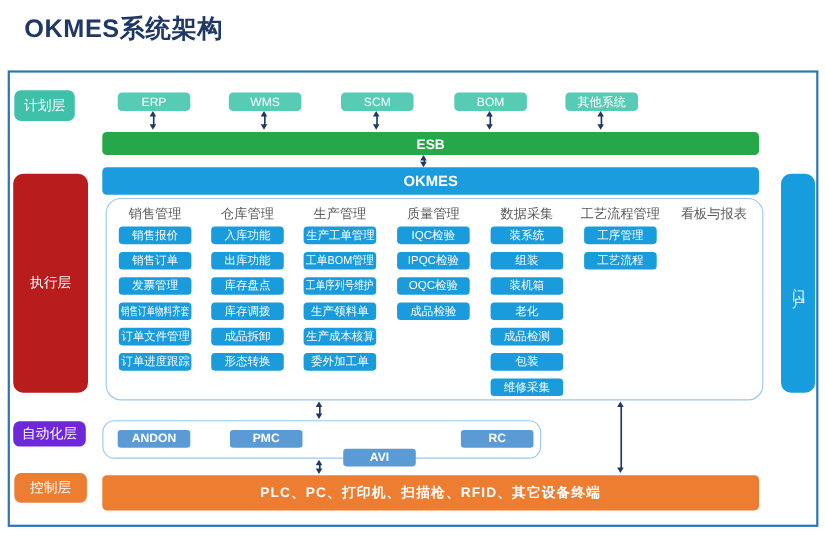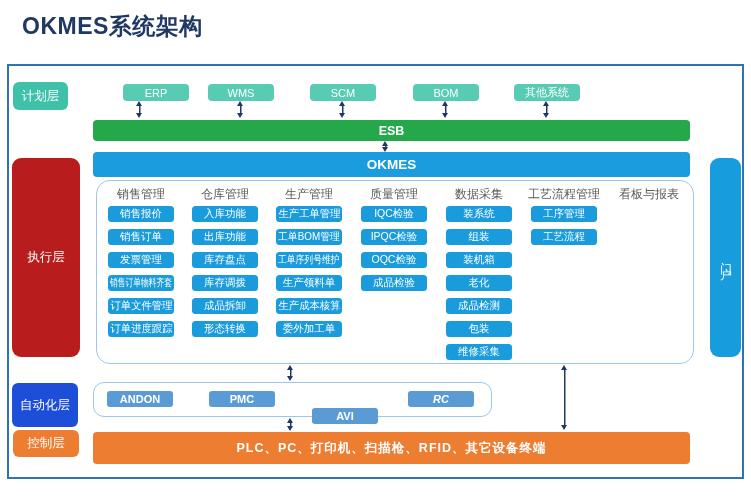--- a/index.html
+++ b/index.html
@@ -9,29 +9,29 @@
   .title { position:absolute; left:22px; top:11px; font-size:23px; font-weight:bold; color:#1F3864; letter-spacing:0.5px; }
 
   .frame { position:absolute; left:7px; top:64px; width:737px; height:415px;
            border:2px solid #2E74B5; background:#fff; }
 
   
   .layer-label { position:absolute; border-radius:6px; color:#fff; font-size:12.5px;
                  display:flex; align-items:center; justify-content:center; white-space:nowrap; }
   .lbl-plan    { left:4px;  top:16px;  width:55px; height:28px;  background:#3EC1A8; }
   .lbl-exec    { left:3px;  top:92px;  width:68px; height:199px; background:#b91c1c; border-radius:9px; }
-  .lbl-auto    { left:3px;  top:317px; width:66px; height:44px;  background:#1d4ed8; }
+  .lbl-auto    { left:3px;  top:317px; width:66px; height:23px;  background:#6d28d9; }
   .lbl-ctrl    { left:4px;  top:364px; width:66px; height:27px;  background:#ED7D31; }
 
   
   .plan-row { position:absolute; inset:0; }
   .plan-box { position:absolute; top:18px; width:66px; height:17px; background:#58CBB5;
               border-radius:4px; color:#fff; font-size:11px;
               display:flex; align-items:center; justify-content:center; white-space:nowrap; }
-  .plan-row > .plan-box:nth-of-type(1){ left:114px; }
+  .plan-row > .plan-box:nth-of-type(1){ left:98px; }
   .plan-row > .plan-box:nth-of-type(2){ left:199px; }
   .plan-row > .plan-box:nth-of-type(3){ left:301px; }
   .plan-row > .plan-box:nth-of-type(4){ left:404px; }
   .plan-row > .plan-box:nth-of-type(5){ left:505px; }
 
   
   .bar { position:absolute; left:84px; width:597px; color:#fff; font-weight:bold;
          display:flex; align-items:center; justify-content:center; border-radius:4px; }
   .esb-bar   { top:54px; height:21px; background:#24A849; font-size:12.5px; }
   .okmes-bar { top:86px; height:25px; background:#1B9CDF; font-size:13.5px; }
@@ -63,21 +63,21 @@
   
   .auto-container { position:absolute; left:84px; top:316px; width:399px; height:35px;
                     background:#fff; border:1.5px solid #9CC7EB; border-radius:11px; }
   .auto-row { position:absolute; inset:0; }
   .auto-box { position:absolute; top:8px; width:66px; height:16px; background:#5B9BD5;
               border-radius:3px; color:#fff; font-size:11px; font-weight:bold;
               display:flex; align-items:center; justify-content:center; }
   .auto-row > .auto-box:nth-of-type(1){ left:13px; }
   .auto-row > .auto-box:nth-of-type(2){ left:115px; }
   .auto-row > .auto-box:nth-of-type(3){ left:218px;margin-top:17px; }
-  .auto-row > .auto-box:nth-of-type(4){ left:314px;font-style:italic; }
+  .auto-row > .auto-box:nth-of-type(4){ left:325px; }
 
   
   .arr { position:absolute; width:7px;
          background:linear-gradient(#1F3864,#1F3864) center/1.5px calc(100% - 6px) no-repeat; }
   .arr::before { content:""; position:absolute; left:0; top:0;
                  border-left:3.5px solid transparent; border-right:3.5px solid transparent;
                  border-bottom:5px solid #1F3864; }
   .arr::after  { content:""; position:absolute; left:0; bottom:0;
                  border-left:3.5px solid transparent; border-right:3.5px solid transparent;
                  border-top:5px solid #1F3864; }

